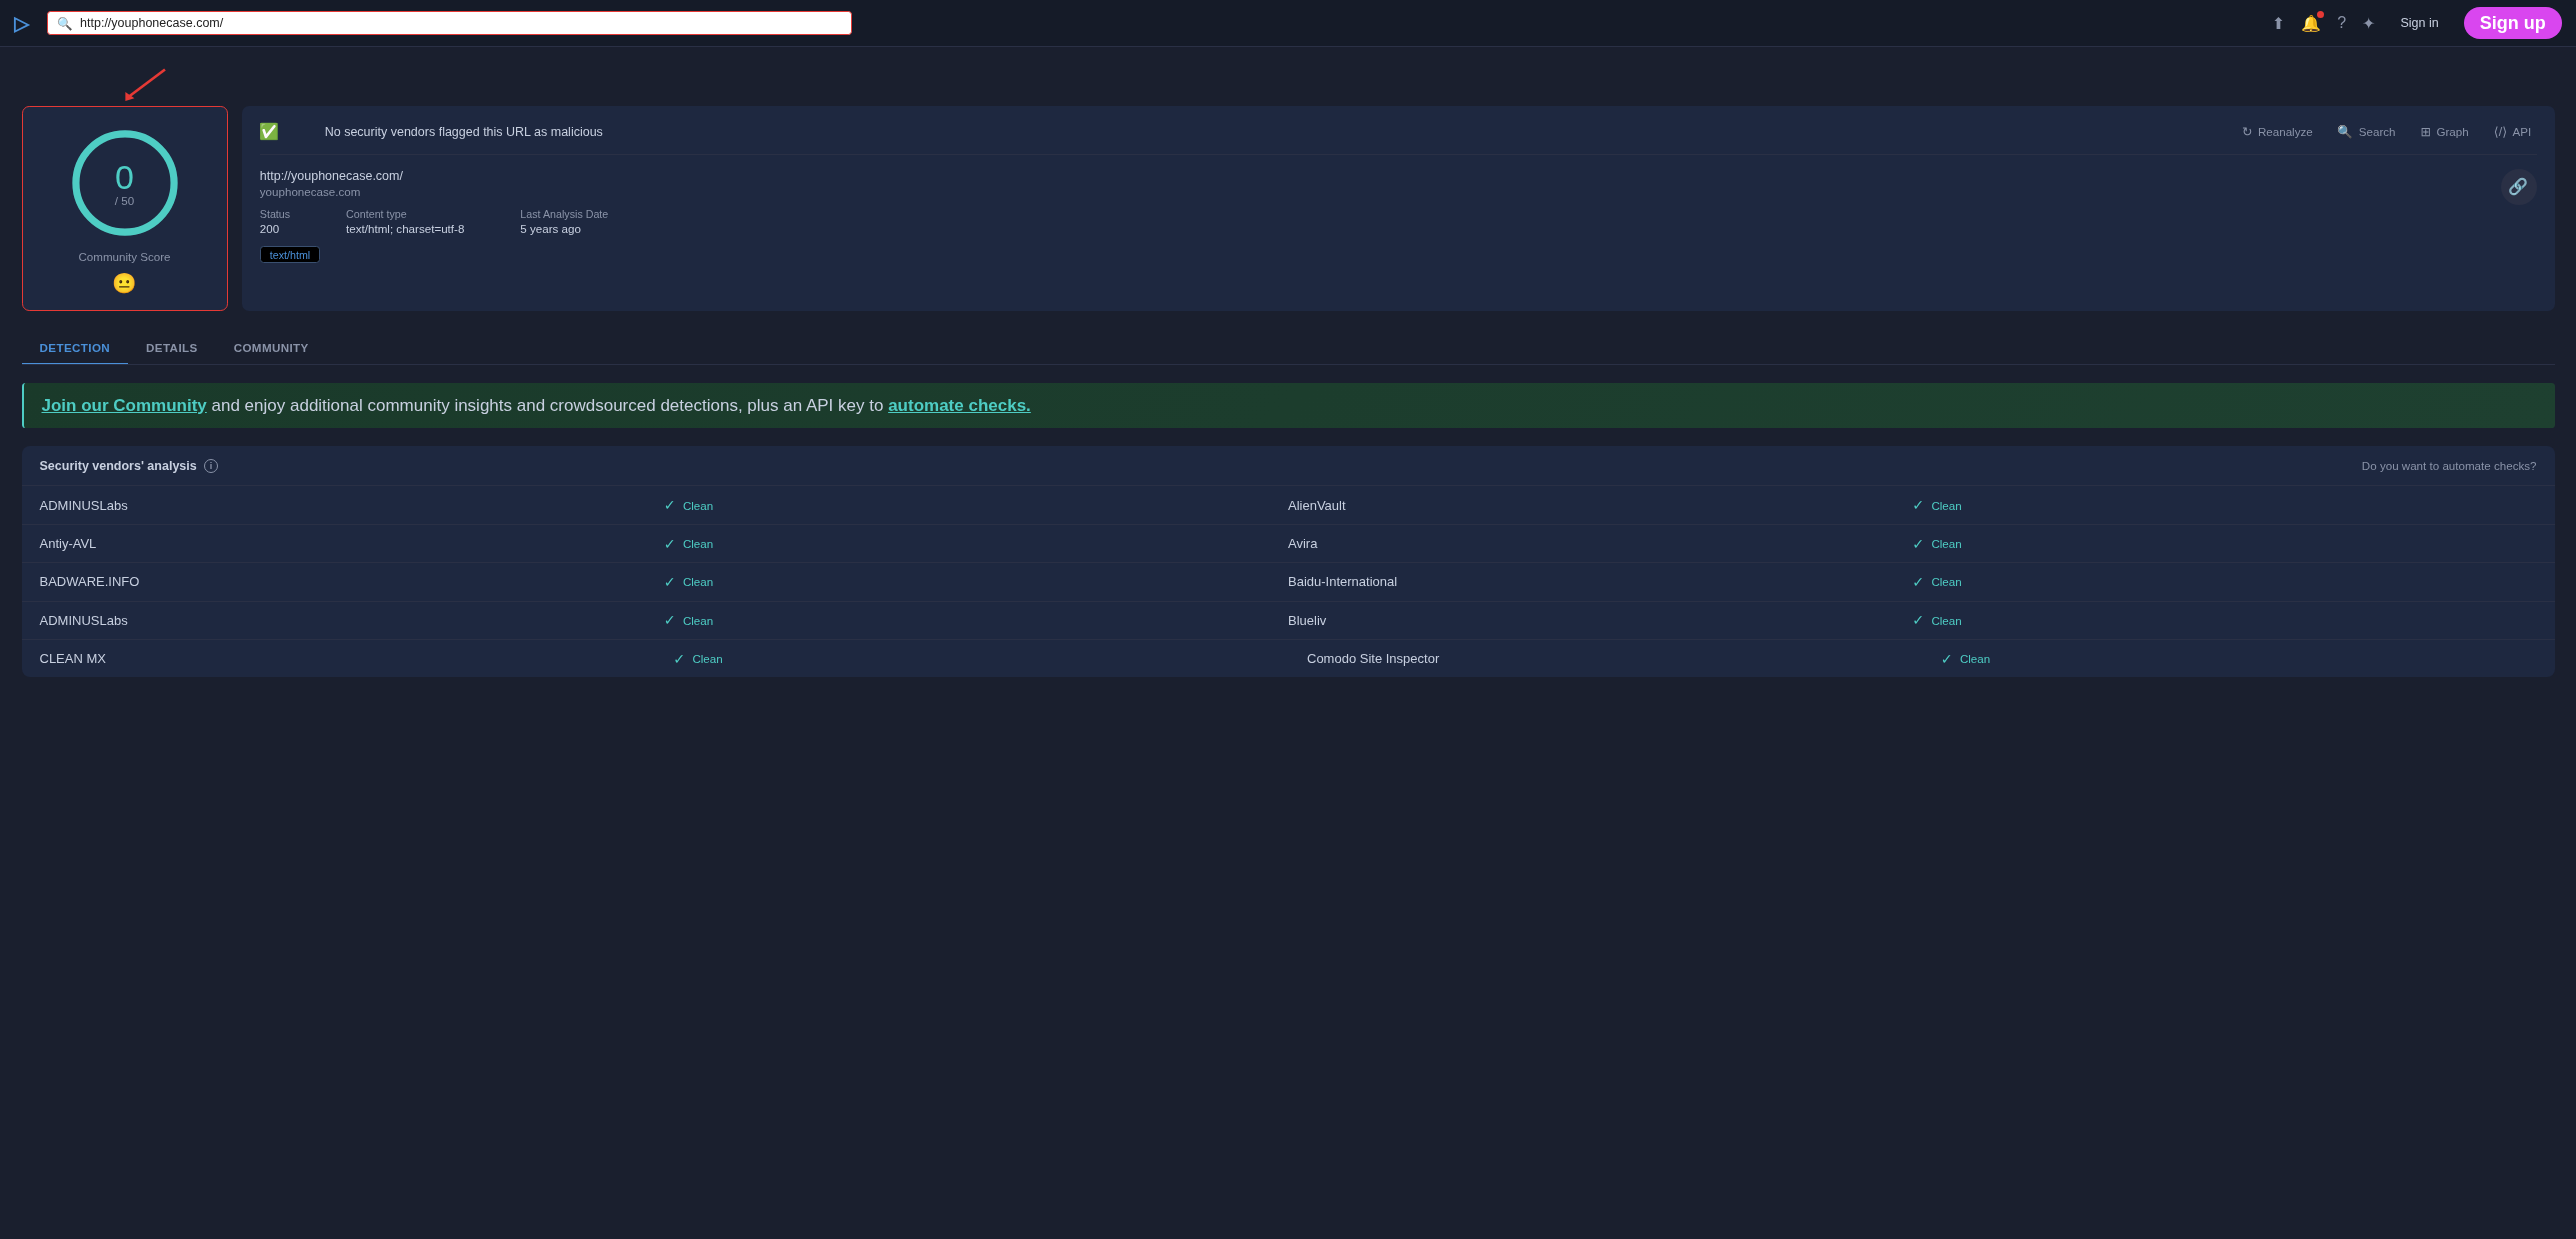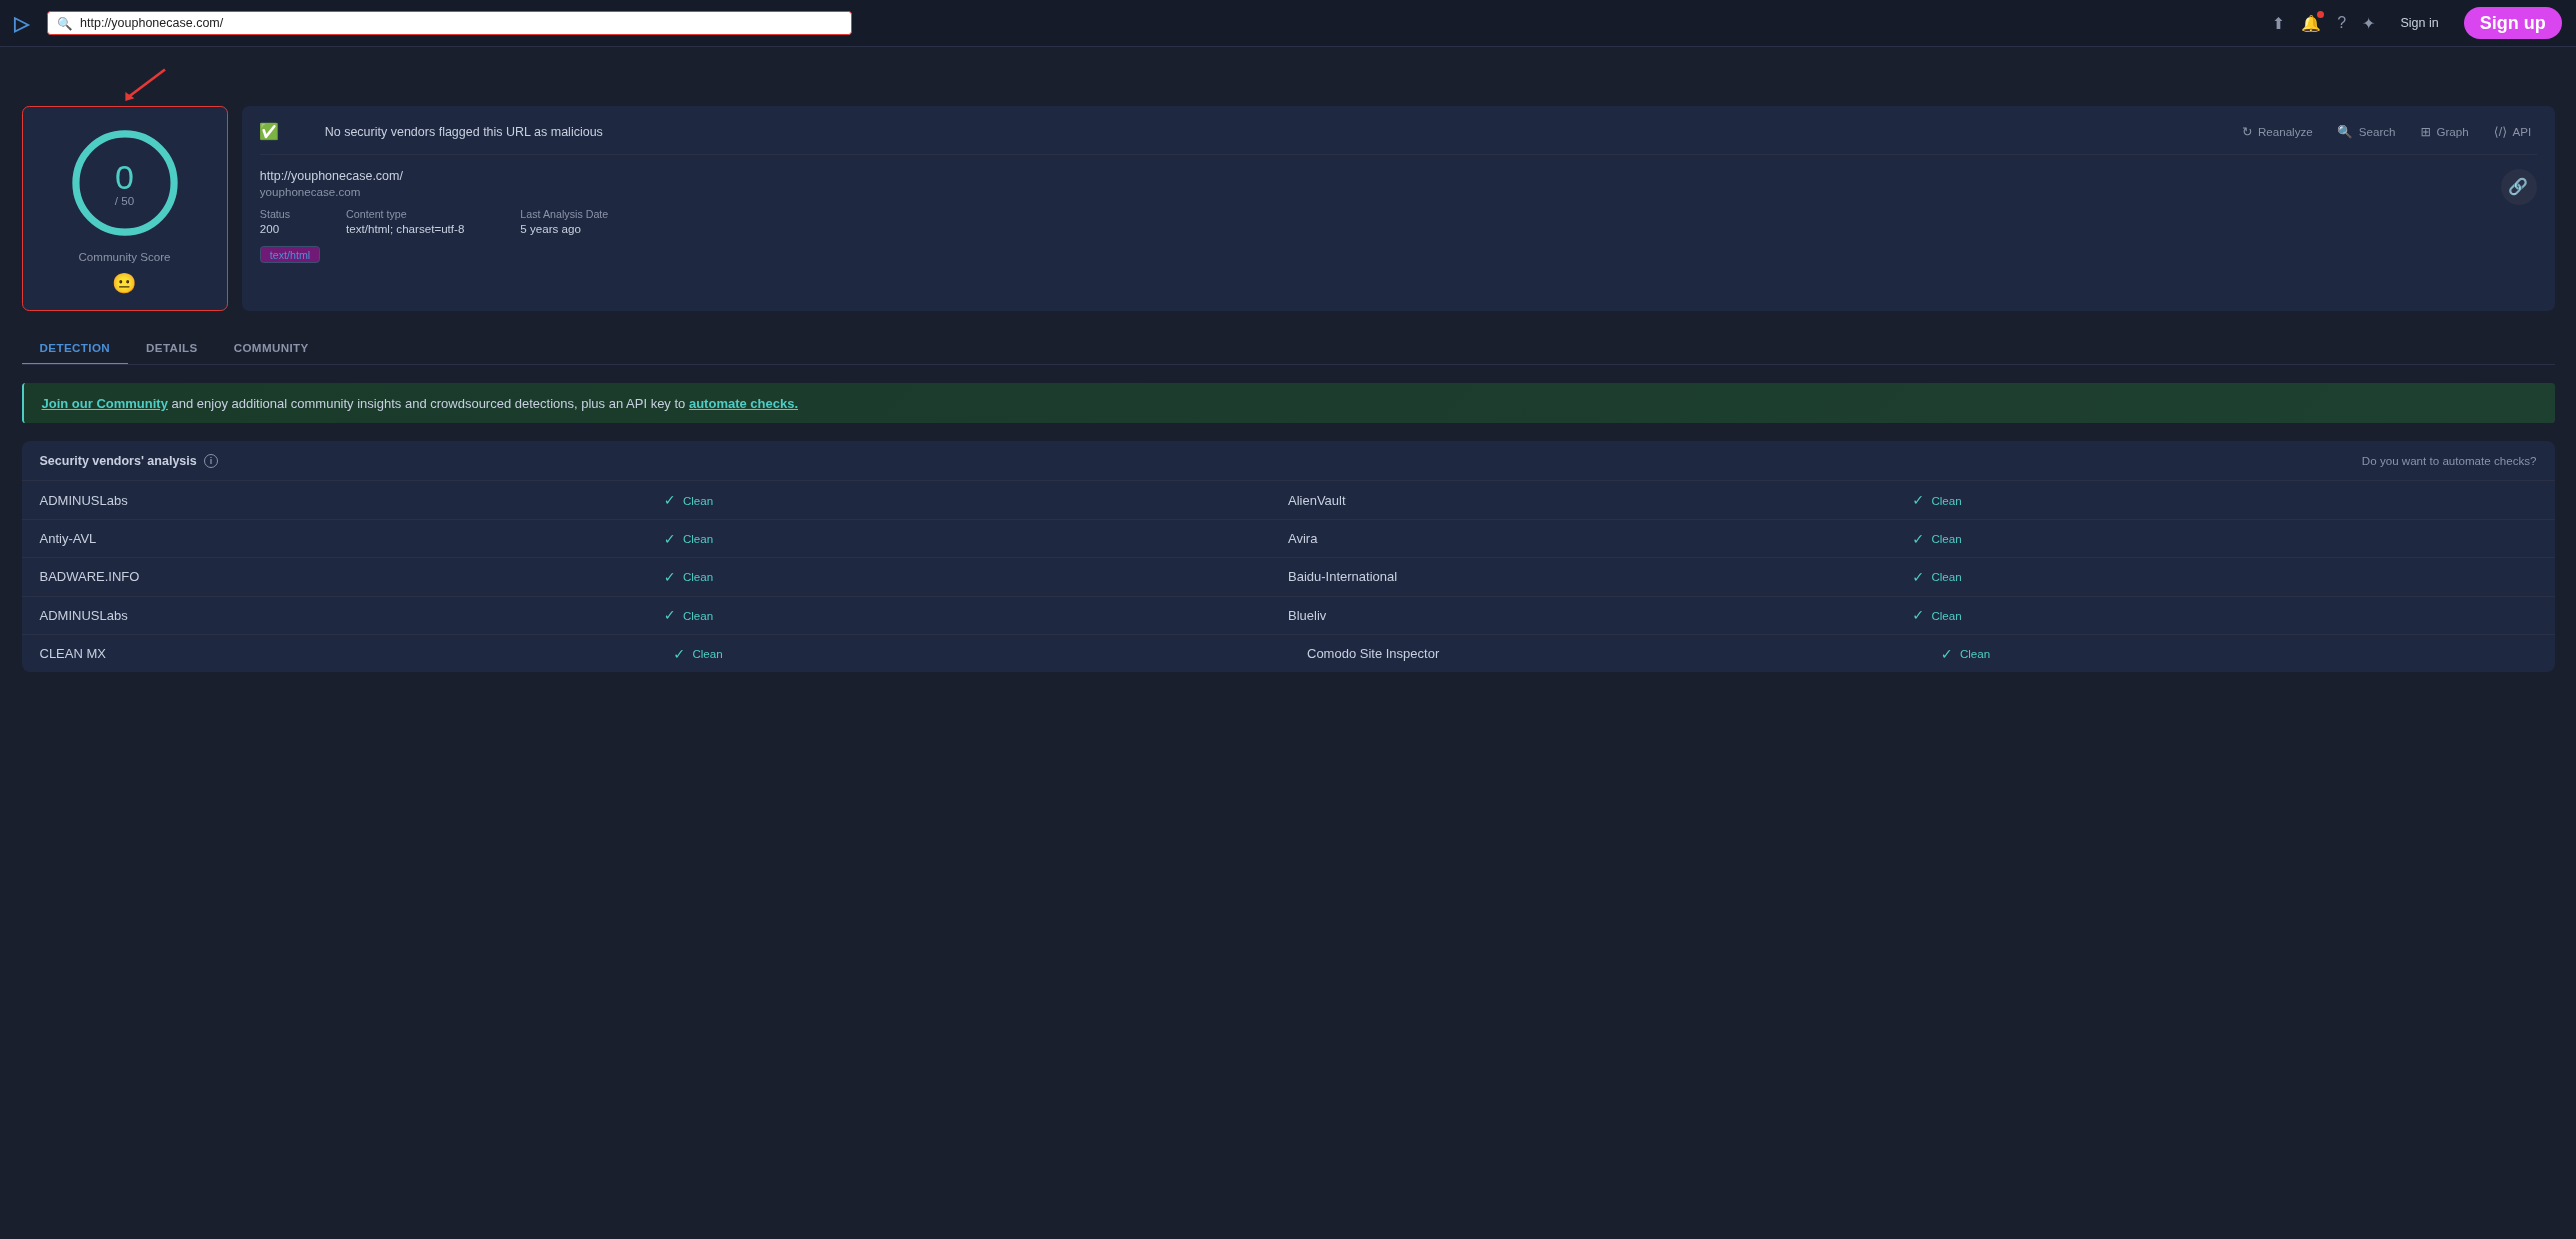--- a/index.html
+++ b/index.html
@@ -230,21 +230,21 @@
       font-size: 10.7px;
       margin-bottom: 1.8px;
     }
     .meta-value {
       color: #c8d0e0;
       font-size: 11.6px;
     }
 
     .tag {
       display: inline-block;
-      background: #701a75;
+      background: #000000;
       color: #4a90d9;
       border: 0.9px solid #3a5070;
       border-radius: 3.6px;
       padding: 1.8px 9px;
       font-size: 10.7px;
     }
 
     .link-icon-btn {
       float: right;
       margin-top: -54px;
@@ -283,21 +283,21 @@
       border-bottom: 1.8px solid #4a90d9;
     }
 
     
     .community-banner {
       background: linear-gradient(135deg, #1a3a2a 0%, #1e4030 100%);
       border-left: 2.7px solid #4ecdc4;
       border-radius: 3.6px;
       padding: 12.5px 18px;
       margin-bottom: 18px;
-      font-size: 13px;
+      font-size: 17px;
       color: #c8d0e0;
     }
     .community-link {
       color: #4ecdc4;
       text-decoration: underline;
       cursor: pointer;
       font-weight: 600;
     }
     .automate-link {
       color: #4ecdc4;

